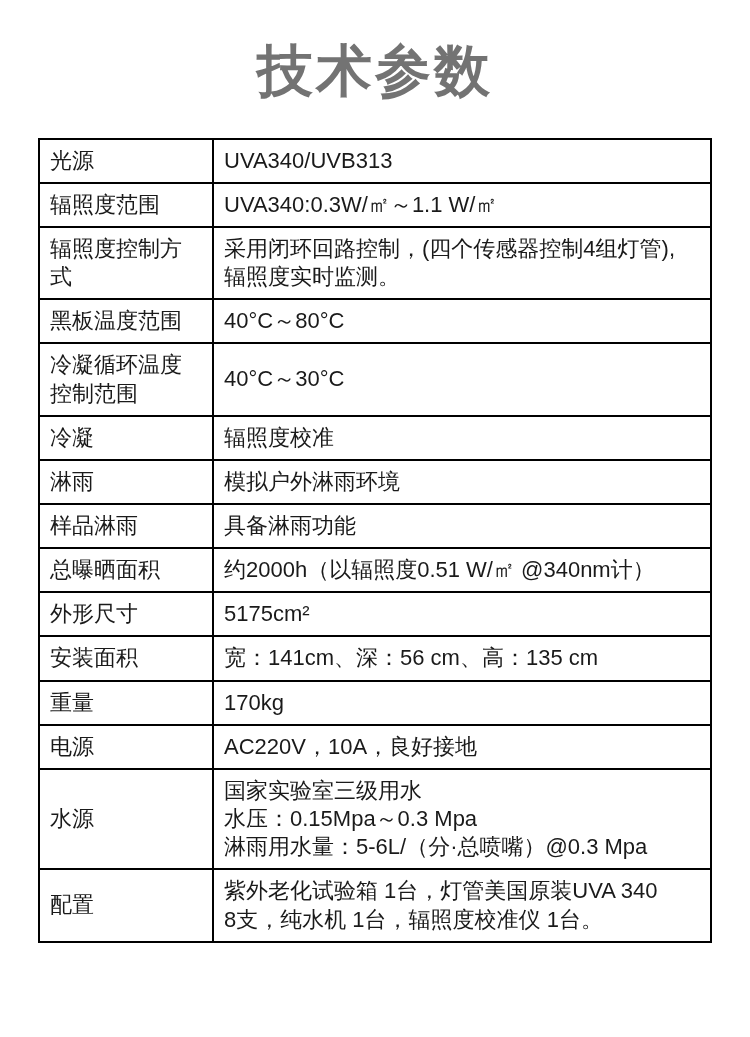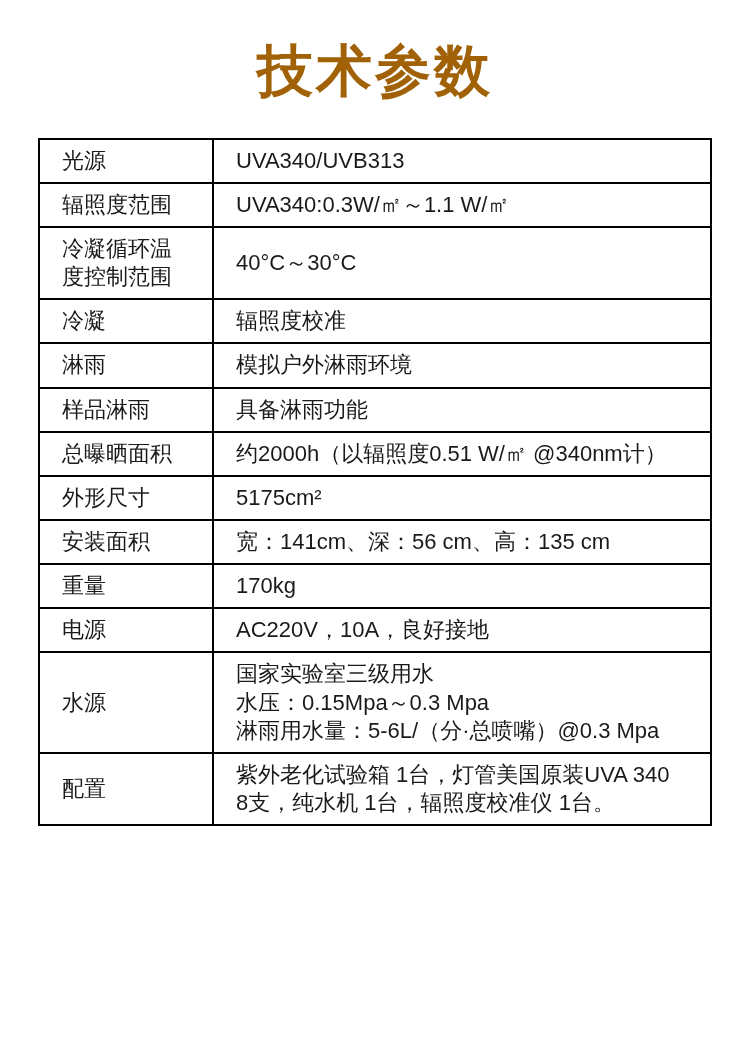--- a/index.html
+++ b/index.html
@@ -15,36 +15,36 @@
       background: #ffffff;
       overflow: hidden;
     }
     .page-title {
       margin-top: 40px;
       margin-bottom: 36px;
       text-align: center;
       font-size: 56px;
       font-weight: 900;
       letter-spacing: 3px;
-      color: #a16207;
+      color: #737373;
       line-height: 1.1;
     }
     table.spec-table {
       width: 674px;
       margin: 0 auto;
       border-collapse: collapse;
       table-layout: fixed;
       color: #1a1a1a;
     }
     table.spec-table td {
       border: 2px solid #000000;
       font-size: 22px;
       line-height: 1.28;
       vertical-align: middle;
-      padding: 7px 22px;
+      padding: 7px 10px;
       word-break: break-word;
     }
     td.label-cell {
       width: 174px;
       padding-left: 12px;
       font-weight: 500;
     }
     td.value-cell {
       padding-left: 17px;
       white-space: pre-line;
@@ -59,20 +59,29 @@
 
   <table class="spec-table">
     <tbody>
       <tr>
         <td class="label-cell">光源</td>
         <td class="value-cell">UVA340/UVB313</td>
       </tr>
       <tr>
         <td class="label-cell">辐照度范围</td>
         <td class="value-cell">UVA340:0.3W/㎡～1.1 W/㎡</td>
+      </tr>
+      <tr>
+        <td class="label-cell">辐照度控制方式</td>
+        <td class="value-cell">采用闭环回路控制，(四个传感器控制4组灯管),
+辐照度实时监测。</td>
+      </tr>
+      <tr>
+        <td class="label-cell">黑板温度范围</td>
+        <td class="value-cell">40°C～80°C</td>
       </tr>
       <tr>
         <td class="label-cell">冷凝循环温度控制范围</td>
         <td class="value-cell">40°C～30°C</td>
       </tr>
       <tr>
         <td class="label-cell">冷凝</td>
         <td class="value-cell">辐照度校准</td>
       </tr>
       <tr>

